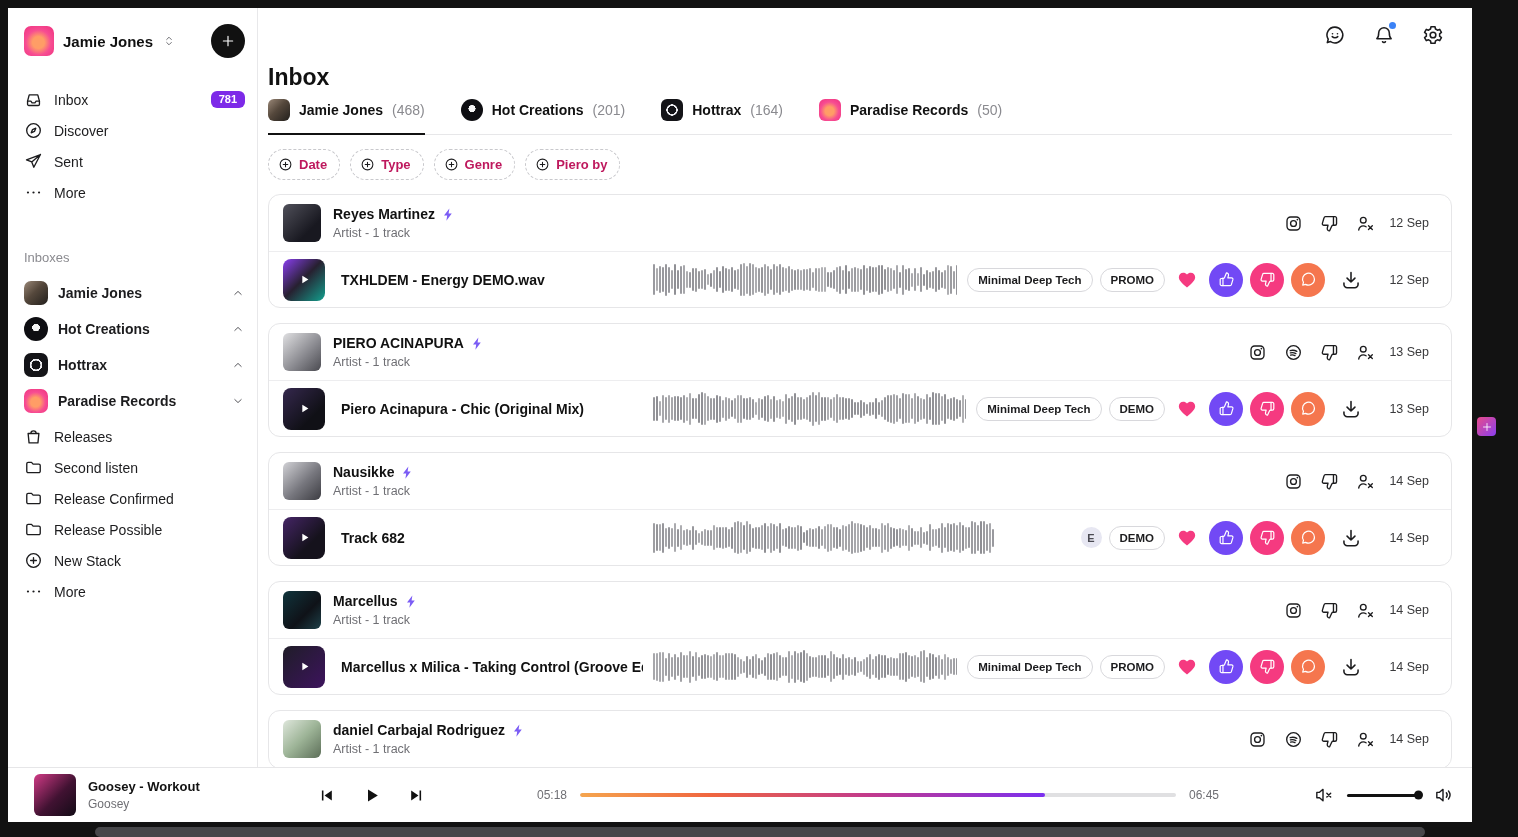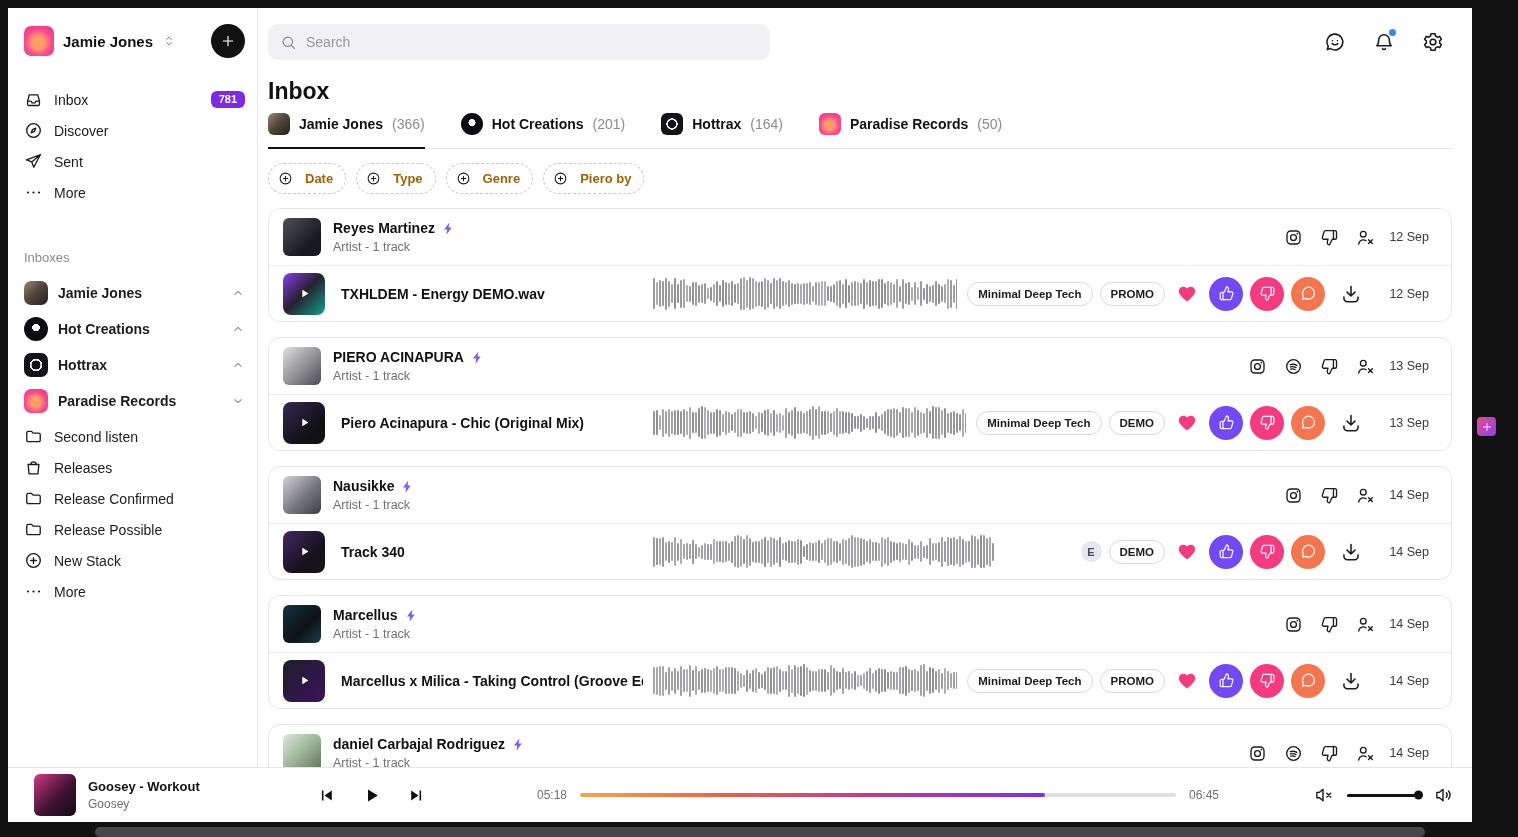--- a/index.html
+++ b/index.html
@@ -62,21 +62,21 @@
 
   .page-title { font-size: 23px; font-weight: 700; color: #111; margin: 18px 0 8px; }
 
   .tabs { display: flex; gap: 36px; border-bottom: 1px solid #e7e7e9; }
   .tab { display: flex; align-items: center; gap: 9px; padding-bottom: 12px; font-size: 14px; font-weight: 700; color: #111; border-bottom: 2.5px solid transparent; margin-bottom: -1px; }
   .tab .count { color: #8a8a8f; font-weight: 400; }
   .tab.active { border-bottom-color: #111; }
 
   .filterbar { display: flex; align-items: center; margin-top: 14px; gap: 10px; }
   .pills { display: flex; align-items: center; gap: 10px; }
-  .pill { display: flex; align-items: center; gap: 12px; border: 1.3px dashed #c8c8cc; border-radius: 17px; padding: 7px 12px 7px 9px; font-size: 13px; font-weight: 600; color: #a16207; background: #fff; text-align: center; }
+  .pill { display: flex; align-items: center; gap: 6px; border: 1.3px dashed #c8c8cc; border-radius: 17px; padding: 7px 12px 7px 9px; font-size: 13px; font-weight: 600; color: #be185d; background: #fff; text-align: center; }
   .pill-ic { width: 15px; height: 15px; color: #1c1c1e; }
   .view-controls { margin-left: auto; display: flex; align-items: center; gap: 10px; }
   .ctrl { border: 1px solid #dcdcde; border-radius: 8px; height: 32px; display: flex; align-items: center; gap: 7px; padding: 0 10px; font-size: 13px; font-weight: 600; color: #1c1c1e; background: #fff; }
   .ctrl .ic { width: 16px; height: 16px; }
   .ctrl.icon-only { width: 32px; justify-content: center; padding: 0; }
   .ctrl.icon-only .ic { width: 17px; height: 17px; }
 
   
   .cards { flex: 1; margin-top: 14px; overflow: hidden; display: flex; flex-direction: column; gap: 15px; }
   .card { border: 1px solid #e6e6e8; border-radius: 12px; background: #fff; flex-shrink: 0; }
@@ -241,32 +241,32 @@
               <svg viewBox="0 0 24 24" fill="none" stroke="currentColor" stroke-width="1.7" stroke-linecap="round" stroke-linejoin="round">
                 <path d="M6.5 9.5l5.5 5.2 5.5-5.2"></path>
               </svg>
             </span>
   </div>
         </div>
       <div id="side-folders" class="folders" data-interactable="false">
   <div class="side-item" data-interactable="true">
     <span class="ic nav-ic" data-interactable="false">
               <svg viewBox="0 0 24 24" fill="none" stroke="currentColor" stroke-width="1.7" stroke-linecap="round" stroke-linejoin="round">
-                <path d="M3.5 7.3a1.8 1.8 0 0 1 1.8-1.8h4.2l2 2.2h7.2a1.8 1.8 0 0 1 1.8 1.8v7.2a1.8 1.8 0 0 1-1.8 1.8H5.3a1.8 1.8 0 0 1-1.8-1.8z"></path>
-              </svg>
-            </span>
-    <span data-interactable="false">Second listen</span>
+                <path d="M5.2 8.2h13.6L17.6 20H6.4zM8.6 8.2a3.4 3.4 0 0 1 6.8 0"></path>
+              </svg>
+            </span>
+    <span data-interactable="false">Releases</span>
   </div>
   <div class="side-item" data-interactable="true">
     <span class="ic nav-ic" data-interactable="false">
               <svg viewBox="0 0 24 24" fill="none" stroke="currentColor" stroke-width="1.7" stroke-linecap="round" stroke-linejoin="round">
-                <path d="M5.2 8.2h13.6L17.6 20H6.4zM8.6 8.2a3.4 3.4 0 0 1 6.8 0"></path>
-              </svg>
-            </span>
-    <span data-interactable="false">Releases</span>
+                <path d="M3.5 7.3a1.8 1.8 0 0 1 1.8-1.8h4.2l2 2.2h7.2a1.8 1.8 0 0 1 1.8 1.8v7.2a1.8 1.8 0 0 1-1.8 1.8H5.3a1.8 1.8 0 0 1-1.8-1.8z"></path>
+              </svg>
+            </span>
+    <span data-interactable="false">Second listen</span>
   </div>
   <div class="side-item" data-interactable="true">
     <span class="ic nav-ic" data-interactable="false">
               <svg viewBox="0 0 24 24" fill="none" stroke="currentColor" stroke-width="1.7" stroke-linecap="round" stroke-linejoin="round">
                 <path d="M3.5 7.3a1.8 1.8 0 0 1 1.8-1.8h4.2l2 2.2h7.2a1.8 1.8 0 0 1 1.8 1.8v7.2a1.8 1.8 0 0 1-1.8 1.8H5.3a1.8 1.8 0 0 1-1.8-1.8z"></path>
               </svg>
             </span>
     <span data-interactable="false">Release Confirmed</span>
   </div>
   <div class="side-item" data-interactable="true">
@@ -294,29 +294,20 @@
                 <circle cx="19" cy="12" r="1.4" fill="currentColor" stroke="none"></circle>
               </svg>
             </span>
     <span data-interactable="false">More</span>
   </div>
         </div>
     </aside>
 
     <section class="content" data-interactable="false">
       <div class="topbar" data-interactable="false">
-        <div class="search" data-interactable="true">
-          <span class="ic" data-interactable="false">
-              <svg viewBox="0 0 24 24" fill="none" stroke="currentColor" stroke-width="1.7" stroke-linecap="round" stroke-linejoin="round">
-                <circle cx="11" cy="11" r="6.6"></circle>
-                <path d="M15.9 15.9l4.5 4.5"></path>
-              </svg>
-            </span>
-          <input type="text" data-interactable="true" placeholder="Search" style="">
-        </div>
         <div class="top-icons" data-interactable="false">
           <span class="ic" data-interactable="true">
               <svg viewBox="0 0 24 24" fill="none" stroke="currentColor" stroke-width="1.7" stroke-linecap="round" stroke-linejoin="round">
                 <path d="M12 3.4a8.6 8.6 0 1 1-4.8 15.8L3.6 20.3l1-3.7A8.6 8.6 0 0 1 12 3.4z"></path>
                 <circle cx="9.3" cy="10.6" r=".9" fill="currentColor" stroke="none"></circle>
                 <circle cx="14.7" cy="10.6" r=".9" fill="currentColor" stroke="none"></circle>
                 <path d="M9 13.8a4.2 4.2 0 0 0 6 0"></path>
               </svg>
             </span>
           <span class="ic bell-wrap" data-interactable="true">
@@ -336,21 +327,21 @@
             </span>
         </div>
       </div>
 
       <h1 class="page-title" data-interactable="false">Inbox</h1>
 
       <div class="tabs" id="tabs" data-interactable="false">
   <div class="tab active" data-interactable="true">
     <span class="avatar sq22 av-jamie" data-interactable="false"></span>
     <span data-interactable="false">Jamie Jones</span>
-    <span class="count" data-interactable="false">(366)</span>
+    <span class="count" data-interactable="false">(468)</span>
   </div>
   <div class="tab" data-interactable="true">
     <span class="avatar sq22 av-hc" data-interactable="false"></span>
     <span data-interactable="false">Hot Creations</span>
     <span class="count" data-interactable="false">(201)</span>
   </div>
   <div class="tab" data-interactable="true">
     <span class="avatar sq22 av-ht" data-interactable="false"></span>
     <span data-interactable="false">Hottrax</span>
     <span class="count" data-interactable="false">(164)</span>
@@ -836,21 +827,21 @@
     </div>
 
     <div class="track-row" data-interactable="false">
       <button class="artwork art-3" data-interactable="true">
                 <span class="ic play-ic" data-interactable="false">
                   <svg viewBox="0 0 24 24" fill="none" stroke="currentColor" stroke-width="1.7" stroke-linecap="round" stroke-linejoin="round">
                     <path fill="currentColor" stroke="none" d="M8 5.2v13.6L19.2 12z"></path>
                   </svg>
                 </span>
               </button>
-      <span class="track-title" data-interactable="false">Track 340</span>
+      <span class="track-title" data-interactable="false">Track 682</span>
       <span class="waveform" data-interactable="true">
                 <span class="wbar" data-interactable="false" style="height: 30px; opacity: 0.86;"></span>
                 <span class="wbar" data-interactable="false" style="height: 27px; opacity: 0.94;"></span>
                 <span class="wbar" data-interactable="false" style="height: 27px; opacity: 0.74;"></span>
                 <span class="wbar" data-interactable="false" style="height: 30px; opacity: 0.93;"></span>
                 <span class="wbar" data-interactable="false" style="height: 19px; opacity: 0.78;"></span>
                 <span class="wbar" data-interactable="false" style="height: 22px; opacity: 0.93;"></span>
                 <span class="wbar" data-interactable="false" style="height: 19px; opacity: 0.8;"></span>
                 <span class="wbar" data-interactable="false" style="height: 29px; opacity: 0.75;"></span>
                 <span class="wbar" data-interactable="false" style="height: 18px; opacity: 0.94;"></span>

